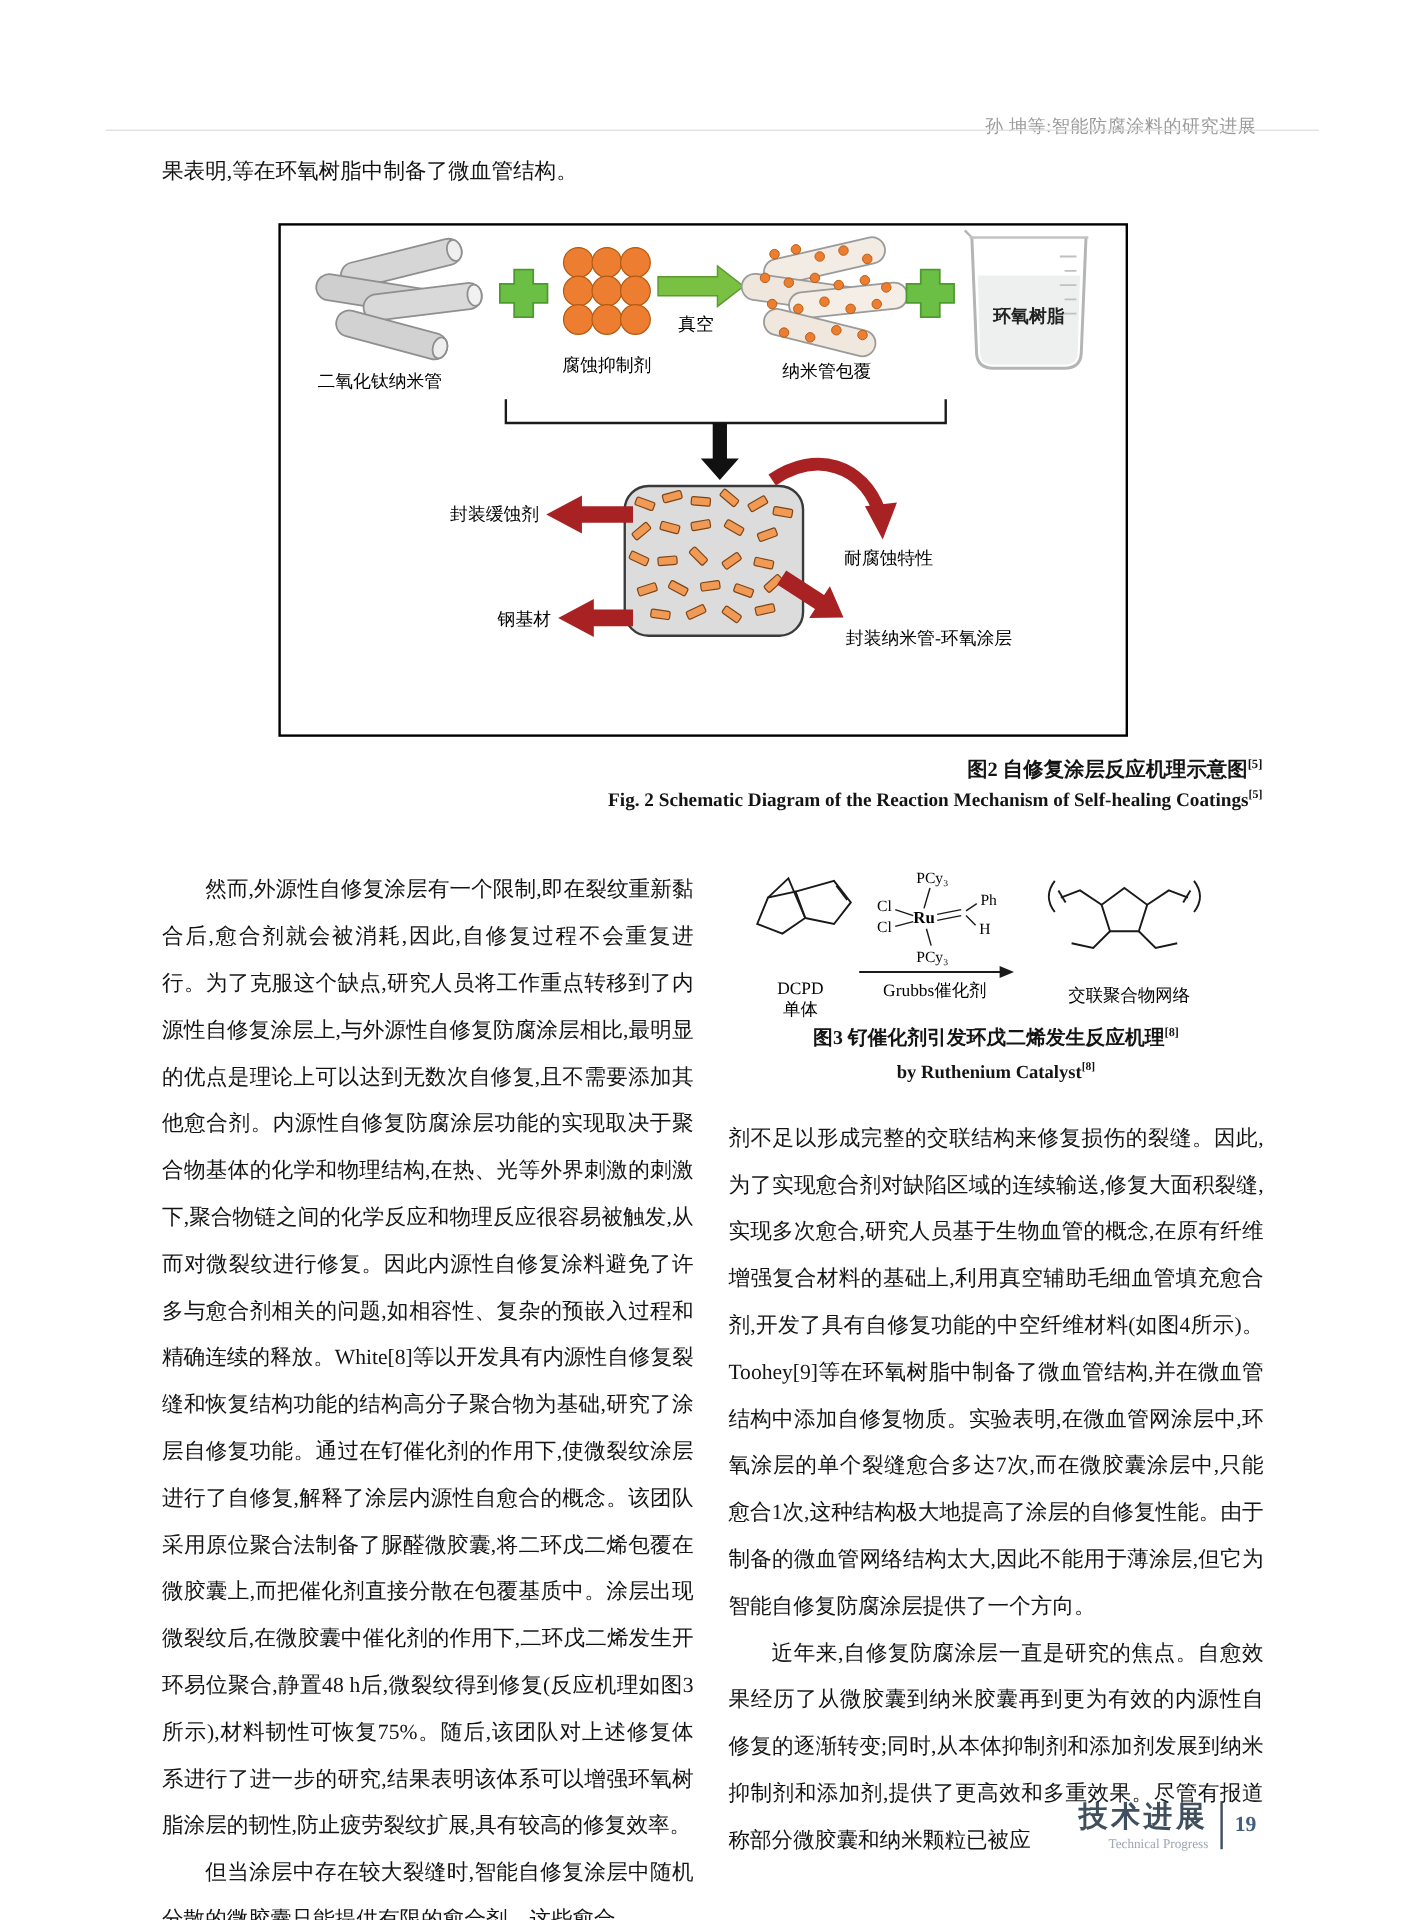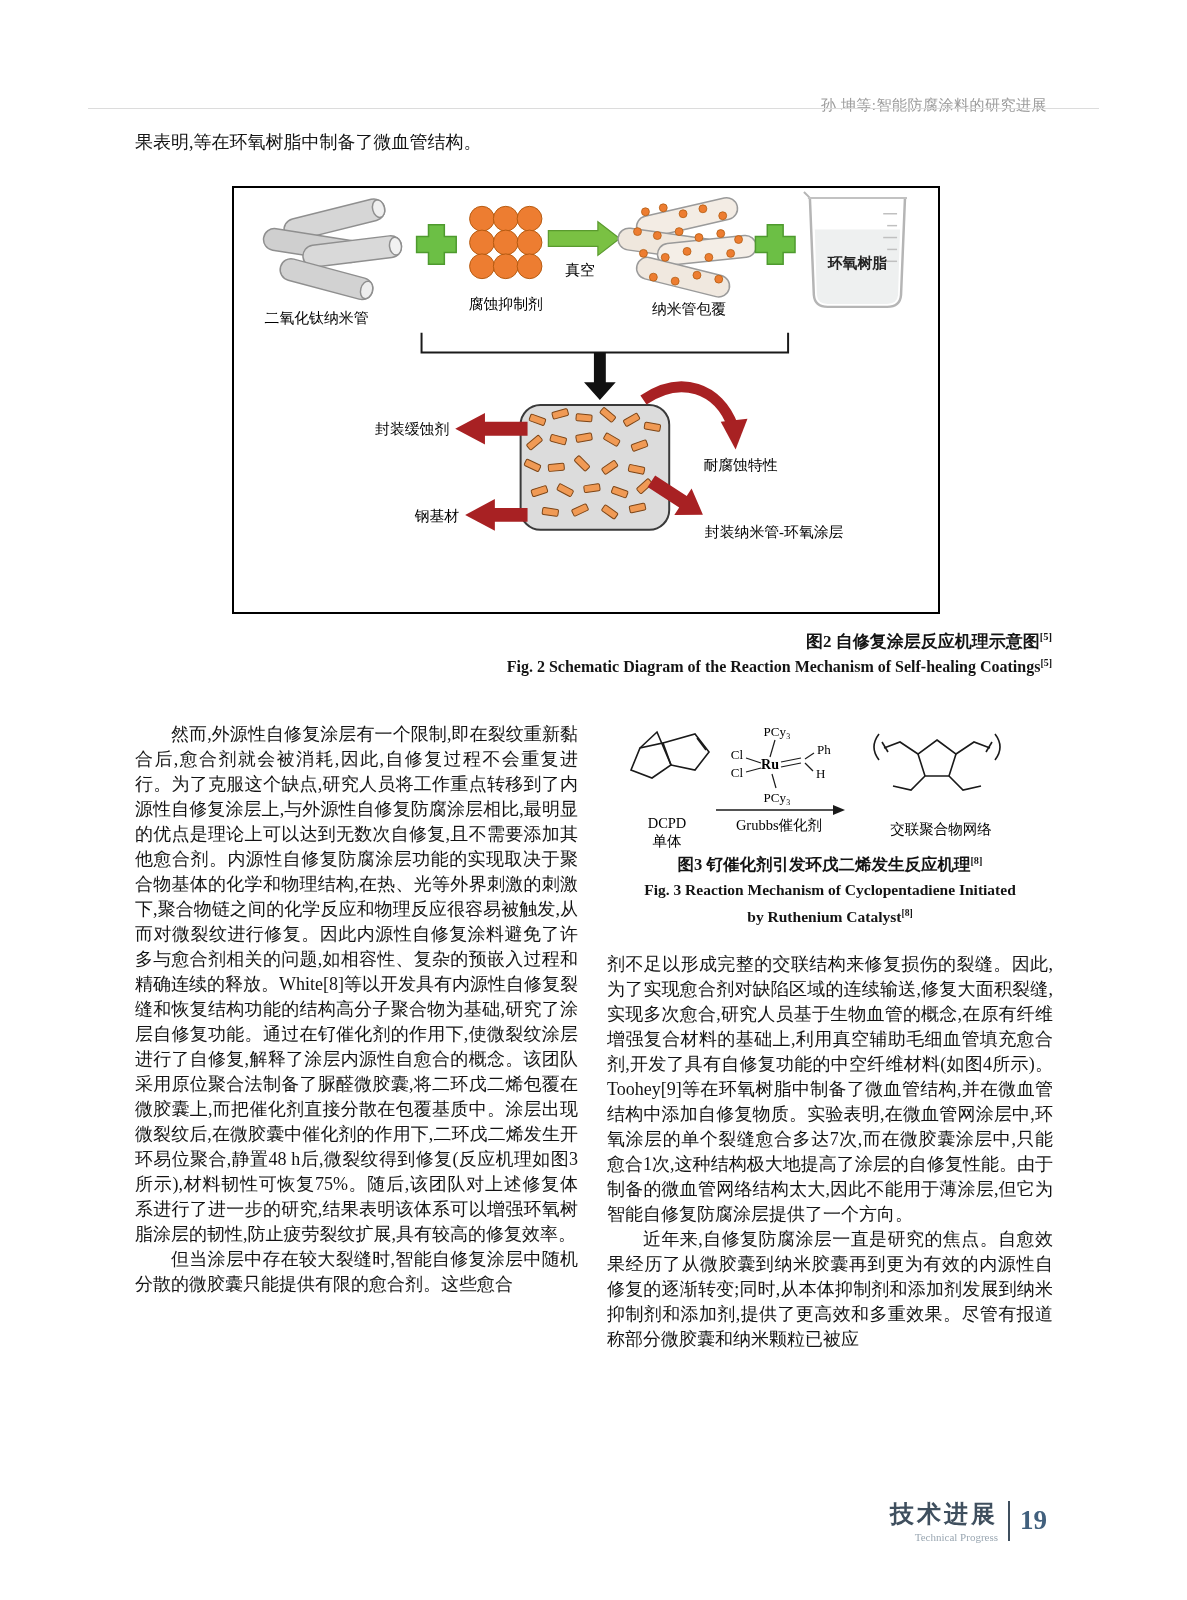--- a/index.html
+++ b/index.html
@@ -11,34 +11,34 @@
   .fig2-frame{position:absolute;top:186px;left:232px;width:708px;height:428px;border:2px solid #000;box-sizing:border-box;background:#fff;}
   .fig2-frame svg{display:block;width:100%;height:100%;}
   svg text{font-family:"Liberation Serif","DejaVu Serif",serif;}
   .fig2-captions{position:absolute;top:630px;left:135px;width:917px;text-align:right;}
   .caption-zh{font-size:17px;font-weight:bold;}
   .caption-en{font-size:16px;font-weight:bold;margin-top:4px;}
   sup{font-size:.62em;}
   .col{position:absolute;}
   .col-left{top:722px;left:135px;width:443px;}
   .col-right{top:712px;left:607px;width:446px;}
-  .col p{margin:0;font-size:18px;line-height:25px;text-align:justify;}
+  .col p{margin:0;font-size:18px;line-height:39px;text-align:justify;}
   .indent{text-indent:2em;}
   .fig3-wrap{width:446px;}
   .fig3-wrap svg{display:block;width:446px;height:140px;}
   .fig3-captions{text-align:center;margin-top:2px;}
   .fig3-captions .caption-zh{font-size:16.5px;}
   .fig3-captions .caption-en{font-size:15.5px;margin-top:2px;line-height:23px;}
   .col-right .body-text{margin-top:24px;}
   .footer{position:absolute;top:1498px;right:140px;display:flex;align-items:center;gap:10px;}
   .footer-labels{text-align:right;}
   .footer-zh{font-size:24px;font-weight:bold;color:#3f4f5e;letter-spacing:3px;}
   .footer-en{font-size:11px;color:#9aa7b2;margin-top:1px;}
   .footer-divider{width:2px;height:40px;background:#3f4f5e;}
-  .footer-page{font-size:27px;font-weight:bold;color:#41607d;}
+  .footer-page{font-size:18px;font-weight:bold;color:#41607d;}
 </style>
 </head>
 <body>
 
 <div class="page">
 
   <div class="running-head">孙  坤等:智能防腐涂料的研究进展</div>
   <div class="header-rule"></div>
 
   <div class="intro">果表明,等在环氧树脂中制备了微血管结构。</div>
@@ -251,21 +251,20 @@
 
         <text x="60" y="116" font-size="14.5" text-anchor="middle" fill="#000">DCPD</text>
         <text x="60" y="134" font-size="14.5" text-anchor="middle" fill="#000">单体</text>
         <text x="172" y="118" font-size="14.5" text-anchor="middle" fill="#000">Grubbs催化剂</text>
         <text x="334" y="122" font-size="14.5" text-anchor="middle" fill="#000">交联聚合物网络</text>
       </svg>
 
       <div class="fig3-captions">
         <div class="caption-zh"><span>图3  钌催化剂引发环戊二烯发生反应机理</span><sup>[8]</sup></div>
         <div class="caption-en">
-          <div>Fig. 3  Reaction Mechanism of Cyclopentadiene Initiated</div>
           <div><span>by Ruthenium Catalyst</span><sup>[8]</sup></div>
         </div>
       </div>
     </div>
 
     <div class="body-text">
       <p>剂不足以形成完整的交联结构来修复损伤的裂缝。因此,为了实现愈合剂对缺陷区域的连续输送,修复大面积裂缝,实现多次愈合,研究人员基于生物血管的概念,在原有纤维增强复合材料的基础上,利用真空辅助毛细血管填充愈合剂,开发了具有自修复功能的中空纤维材料(如图4所示)。Toohey[9]等在环氧树脂中制备了微血管结构,并在微血管结构中添加自修复物质。实验表明,在微血管网涂层中,环氧涂层的单个裂缝愈合多达7次,而在微胶囊涂层中,只能愈合1次,这种结构极大地提高了涂层的自修复性能。由于制备的微血管网络结构太大,因此不能用于薄涂层,但它为智能自修复防腐涂层提供了一个方向。</p>
       <p class="indent">近年来,自修复防腐涂层一直是研究的焦点。自愈效果经历了从微胶囊到纳米胶囊再到更为有效的内源性自修复的逐渐转变;同时,从本体抑制剂和添加剂发展到纳米抑制剂和添加剂,提供了更高效和多重效果。尽管有报道称部分微胶囊和纳米颗粒已被应</p>
     </div>
   </div>

